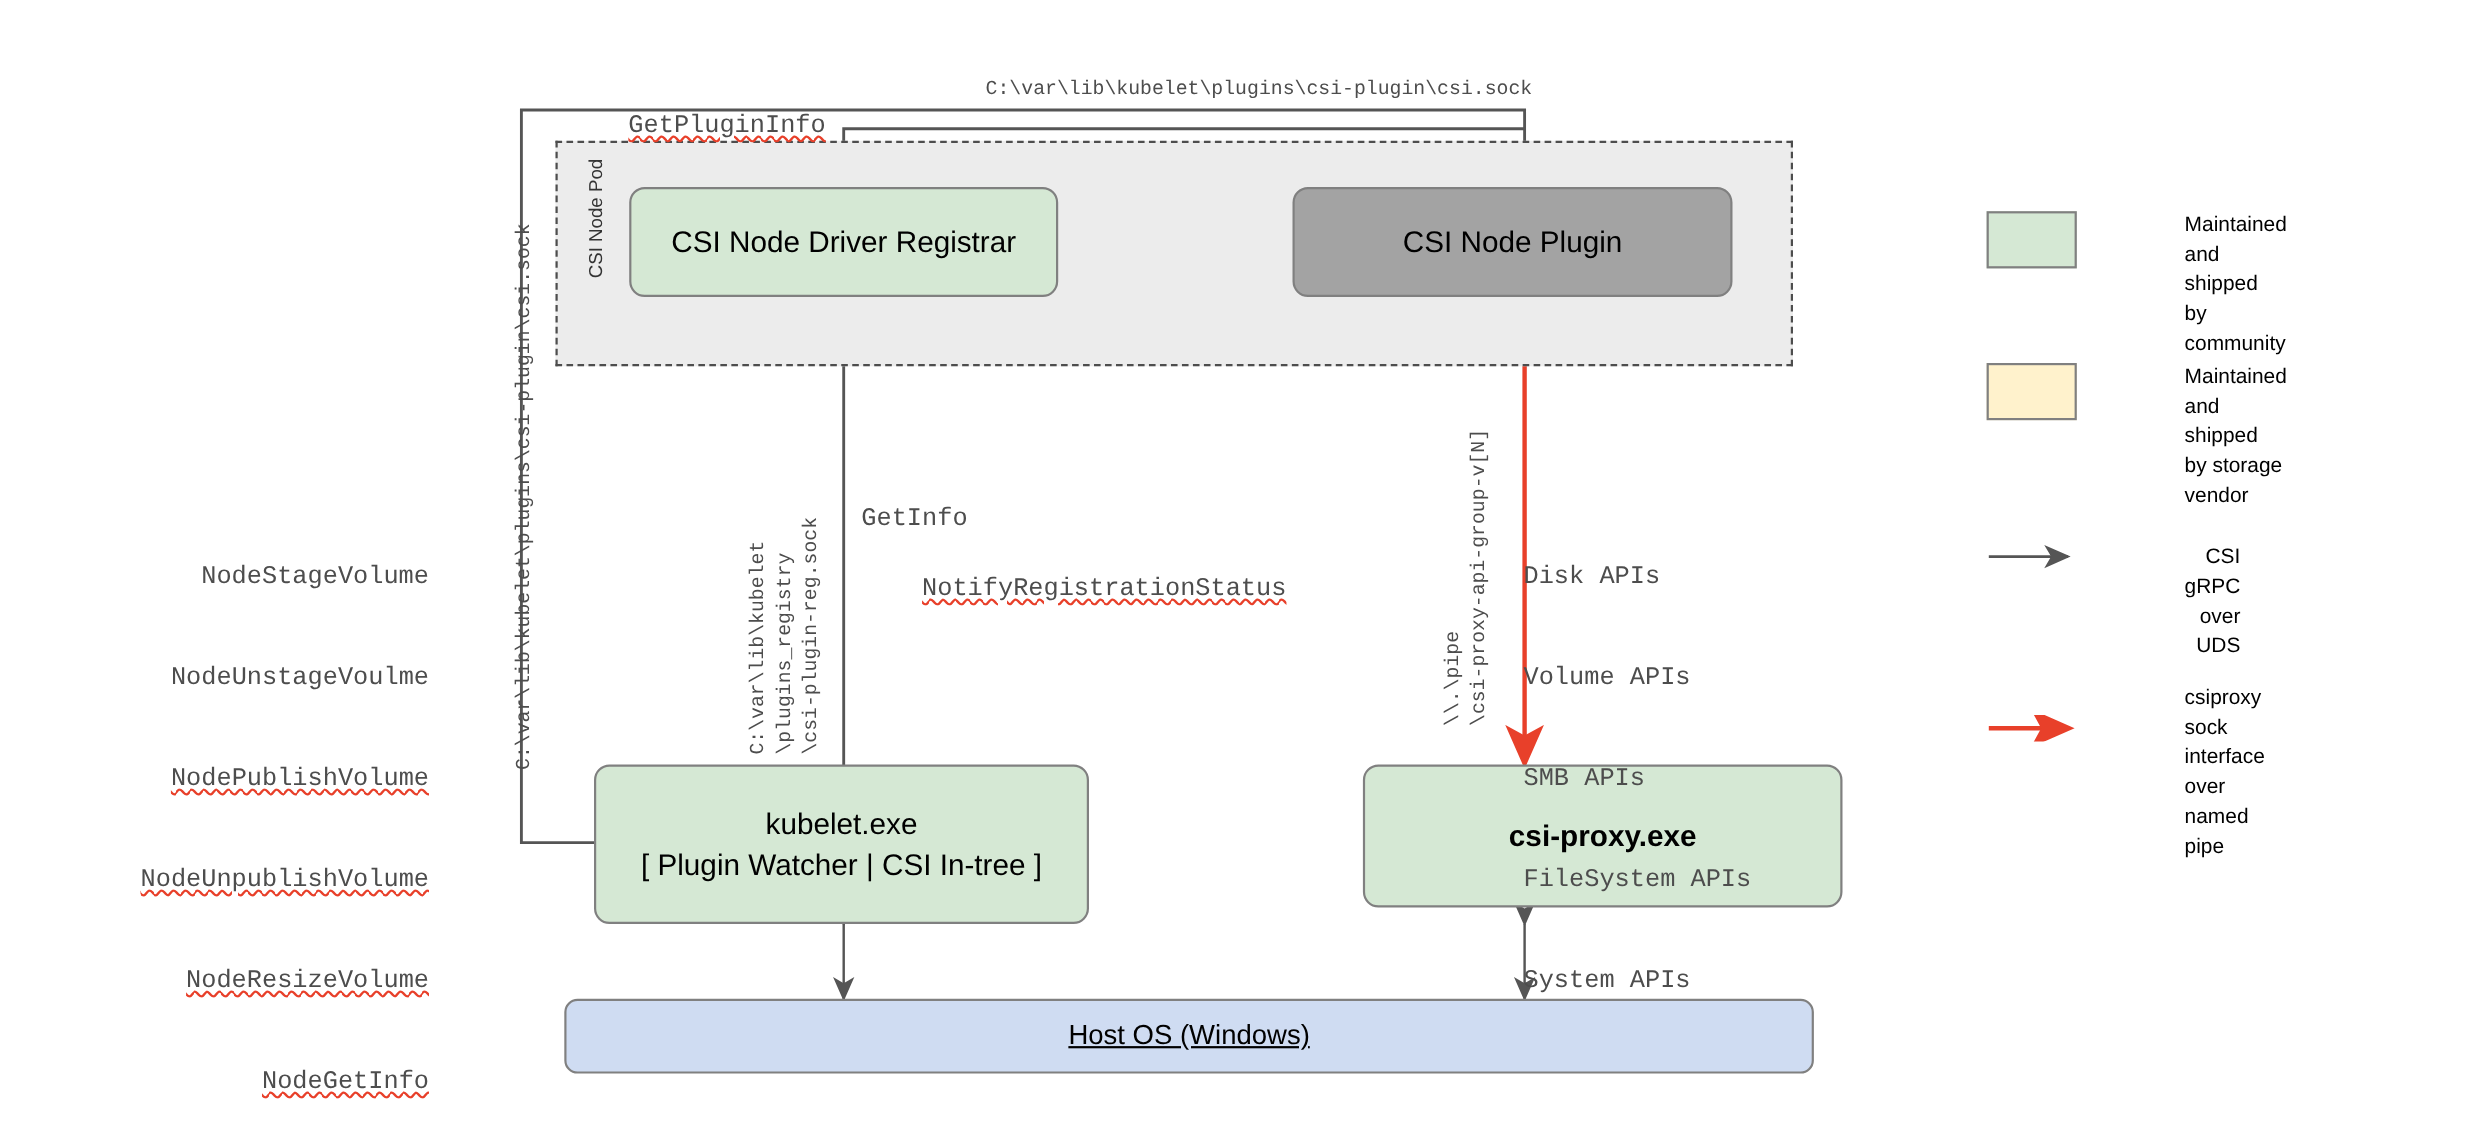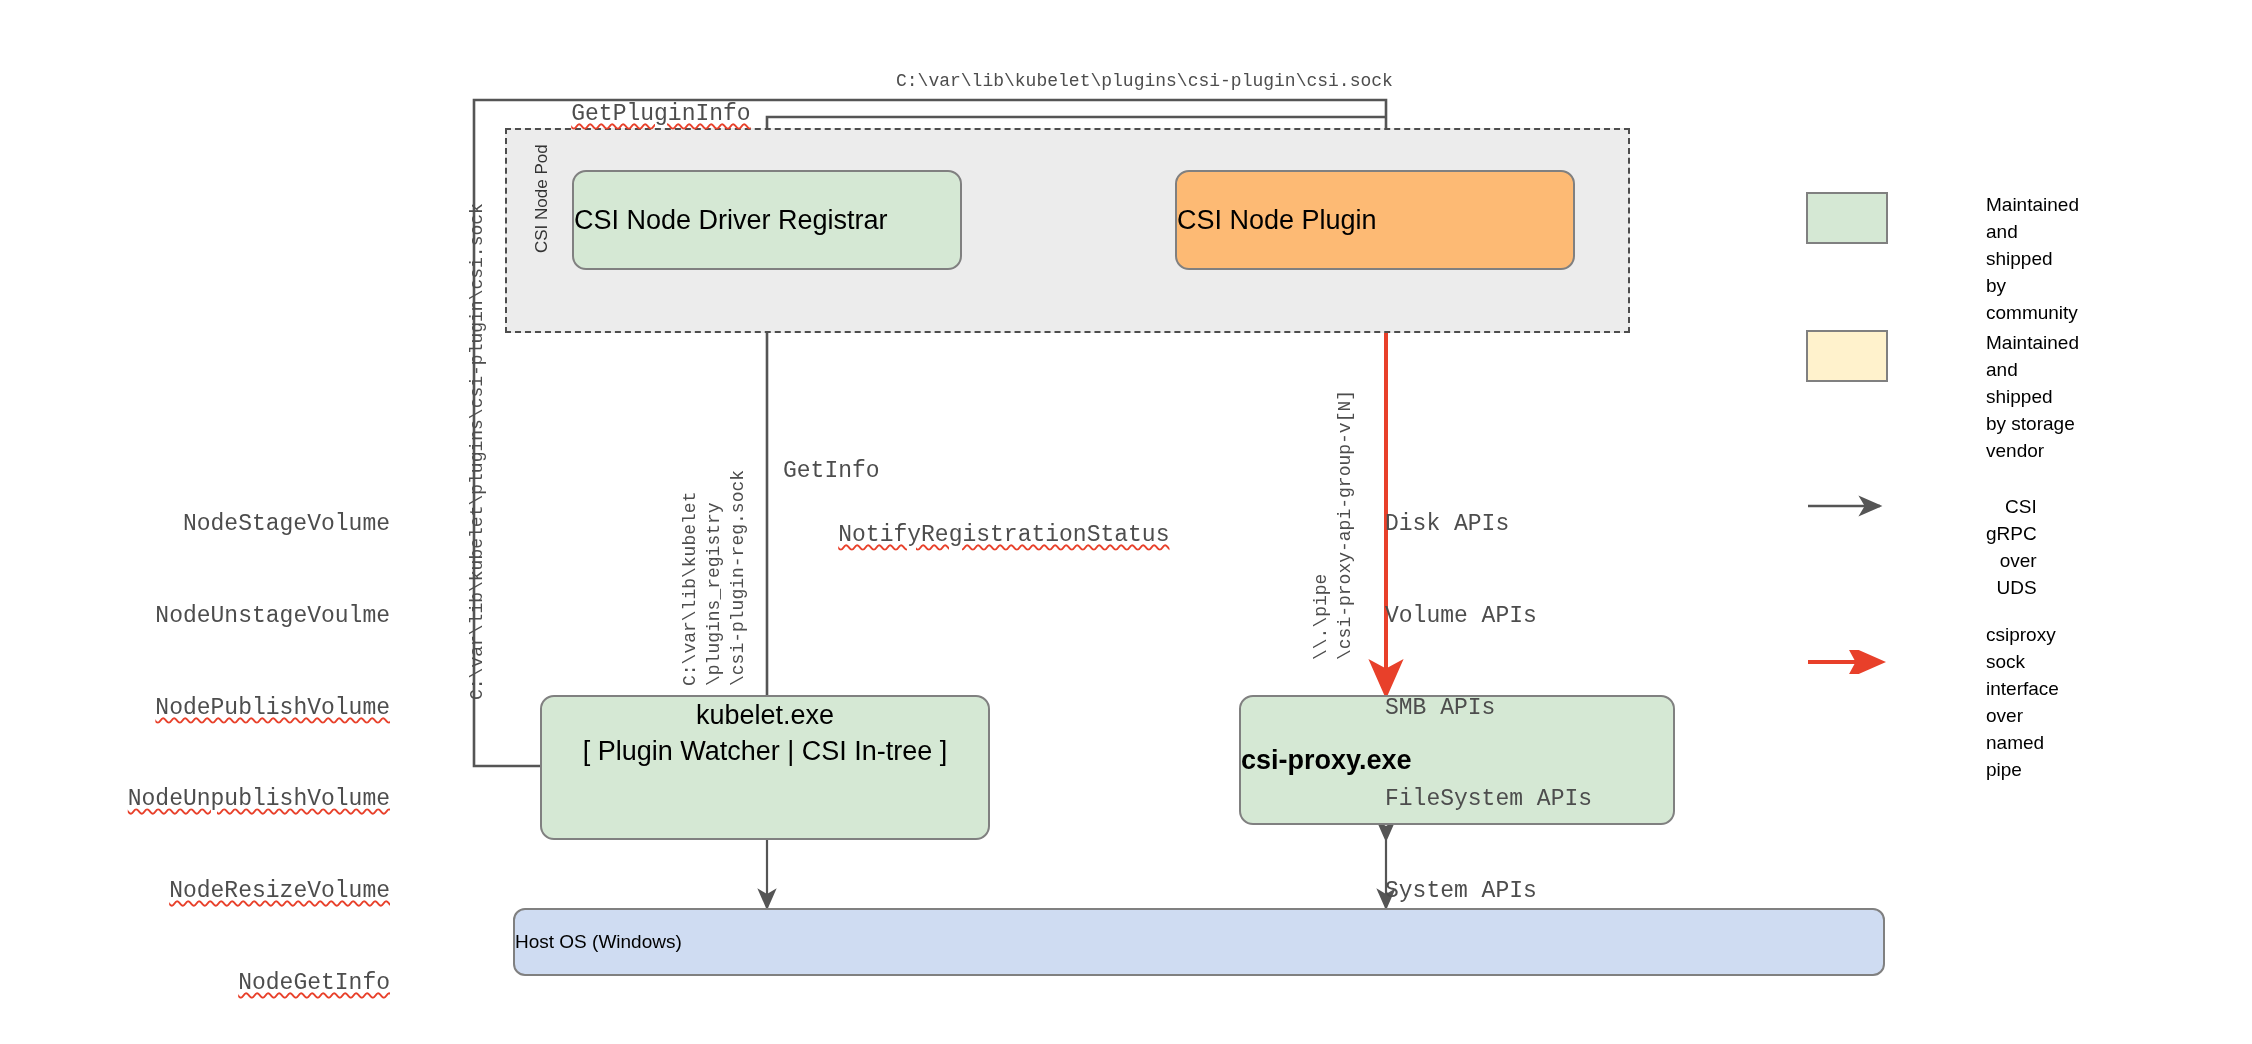--- a/index.html
+++ b/index.html
@@ -2,25 +2,25 @@
 <html><head>
 <meta charset="utf-8">
 <style>
   html,body{margin:0;padding:0;}
   body{width:2252px;height:1044px;background:#ffffff;
        font-family:"Liberation Sans",sans-serif;overflow:hidden;position:relative;}
   #stage{position:absolute;left:0;top:0;width:2252px;height:1044px;}
   svg.layer{position:absolute;left:0;top:0;width:2252px;height:1044px;overflow:visible;}
 
   .node{position:absolute;box-sizing:border-box;border:2px solid #808080;
-        border-radius:14px;display:flex;align-items:center;justify-content:flex-start;
+        border-radius:14px;display:flex;align-items:center;justify-content:center;
         text-align:center;color:#000;font-size:27px;line-height:1.35;
         font-family:"Liberation Sans",sans-serif;}
   .node.green{background:#d5e8d4;}
-  .node.yellow{background:#fdba74;}
+  .node.yellow{background:#a3a3a3;}
   .node.blue{background:#cfdcf2;border-radius:12px;}
 
   .podbox{position:absolute;box-sizing:border-box;border:2px dashed #4d4d4d;
           background:#ececec;}
   .podlabel{position:absolute;color:#333;font-size:17px;
             font-family:"Liberation Sans",sans-serif;white-space:nowrap;
             transform-origin:0 0;transform:rotate(-90deg);}
 
   .mono{font-family:"Liberation Mono",monospace;color:#4d4d4d;white-space:pre;}
   .lbl{position:absolute;}
@@ -104,22 +104,22 @@
   <div class="node green" style="left:540px;top:695px;width:450px;height:145px;
        flex-direction:column;">
     <span>kubelet.exe</span>
     <span>[ Plugin Watcher | CSI In-tree ]</span>
   </div>
 
   <div class="node green" style="left:1239px;top:695px;width:436px;height:130px;font-weight:bold;">
     <span>csi-proxy.exe</span>
   </div>
 
-  <div class="node blue" style="left:513px;top:908px;width:1372px;height:68px;
-       font-size:19px;">
+  <div class="node blue" style="left:513px;top:908px;width:1136px;height:68px;
+       font-size:25px;text-decoration:underline;">
     <span>Host OS (Windows)</span>
   </div>
 
   <div class="lbl mono sz23" style="left:516px;top:68px;">
     <span class="sq">GetPluginInfo</span>
   </div>
 
   <div class="lbl mono sz18" style="left:896px;top:70px;">C:\var\lib\kubelet\plugins\csi-plugin\csi.sock</div>
 
   <div class="lbl mono sz18 rot" style="left:466px;top:700px;">C:\var\lib\kubelet\plugins\csi-plugin\csi.sock</div>

